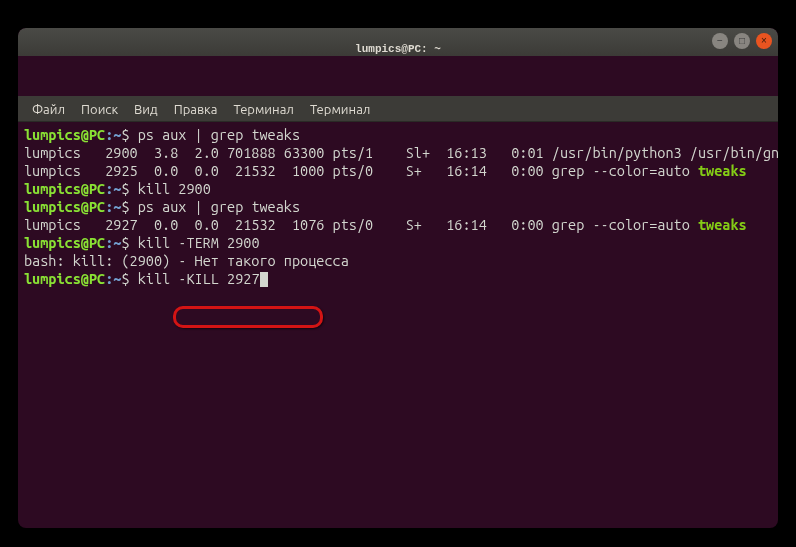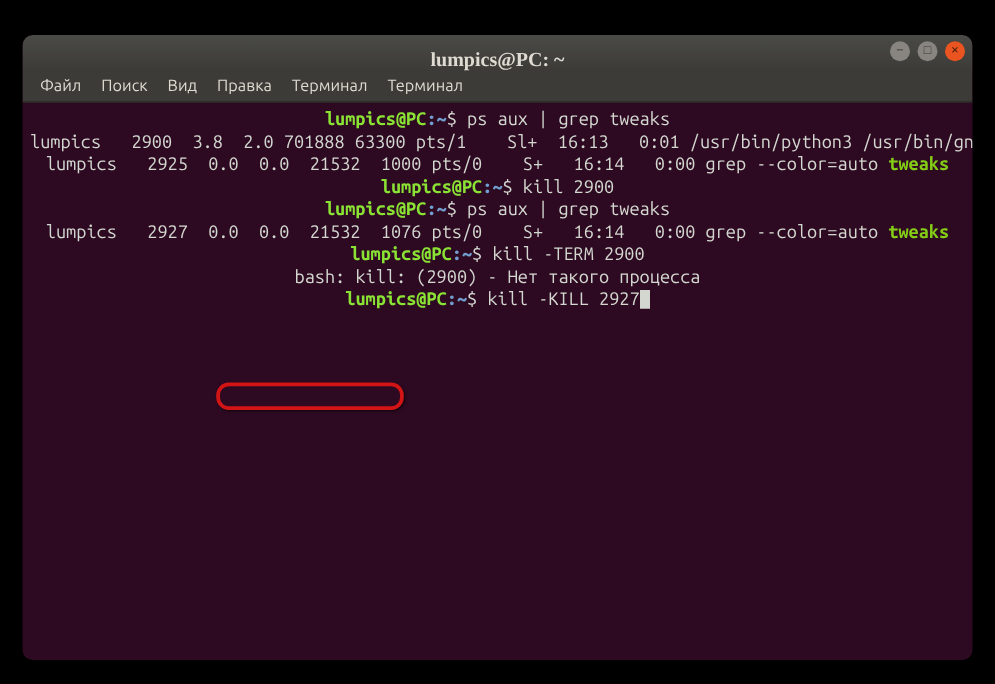--- a/index.html
+++ b/index.html
@@ -26,22 +26,22 @@
       background: linear-gradient(to bottom, #4a4a46, #3c3b37);
       display: flex;
       align-items: center;
       justify-content: center;
       position: relative;
       border-top-left-radius: 8px;
       border-top-right-radius: 8px;
     }
     .titlebar-title {
       color: #dfdbd2;
-      font-family: Liberation Serif, serif;
-      font-size: 16px;
+      font-family: Liberation Mono, monospace;
+      font-size: 11px;
       font-weight: bold;
       margin-top: 14px;
     }
     .window-controls {
       position: absolute;
       right: 6px;
       top: 5px;
       display: flex;
       gap: 6px;
     }
@@ -65,33 +65,33 @@
       height: 26px;
       background: #3c3b37;
       display: flex;
       align-items: center;
       padding: 0 6px;
       gap: 0;
       font-family: Ubuntu, sans-serif;
       font-size: 13px;
       color: #dfdbd2;
       border-bottom: 1px solid #2a2a26;
+      margin-top: 40px;
     }
     .menu-item {
       padding: 4px 8px;
       cursor: pointer;
     }
     .terminal-body {
       padding: 4px 6px;
       font-size: 14.5px;
       line-height: 18px;
       color: #d3d7cf;
       white-space: pre;
       font-family: "Ubuntu Mono", "DejaVu Sans Mono", monospace;
-      text-align: center;
     }
     .prompt-user { color: #8ae234; font-weight: bold; }
     .prompt-path { color: #729fcf; font-weight: bold; }
     .prompt-dollar { color: #d3d7cf; }
     .cmd { color: #d3d7cf; }
     .grep-hl { color: #84cc16; font-weight: bold; }
     .line { display: block; }
     .highlight-box {
       position: absolute;
       left: 155px;

